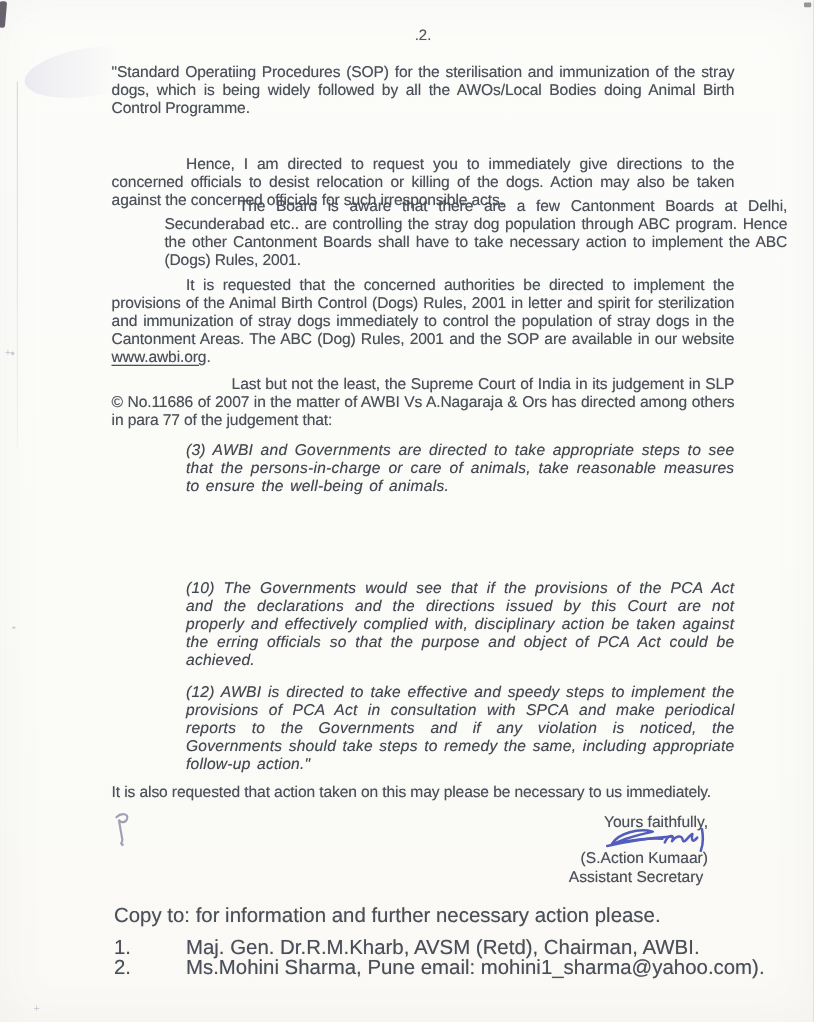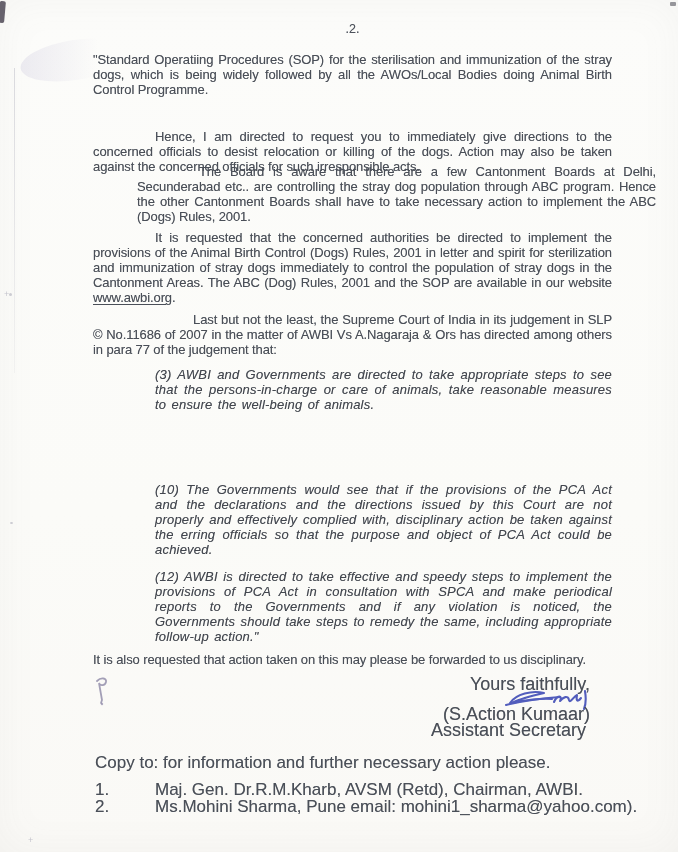--- a/index.html
+++ b/index.html
@@ -28,21 +28,21 @@
     color:#43474f;
     letter-spacing:0.2px;
     word-spacing:1.5px;
   }
   .pagenum{
     position:absolute;top:22px;left:93px;width:519px;
     text-align:center;font-size:12.5px;color:#4e535c;
     text-shadow:0 0 0.6px rgba(74,79,88,0.5);
   }
   .link{text-decoration:underline;text-underline-offset:2px;}
-  .signoff{position:absolute;text-align:right;font-size:18px;line-height:15px;
+  .signoff{position:absolute;text-align:right;font-size:13px;line-height:15px;
     text-shadow:0 0 0.6px rgba(74,79,88,0.5);}
   .copy-row{position:absolute;left:95px;font-size:17px;line-height:15px;
     text-shadow:0 0 0.6px rgba(74,79,88,0.5);}
   .copy-num{display:inline-block;width:60px;}
   
   .corner-mark{position:absolute;left:-1px;top:1px;width:6px;height:22px;
     background:#4d4855;border-radius:2px;transform:rotate(5deg);opacity:.85;}
   .top-right-speck{position:absolute;right:2px;top:2px;width:6px;height:4px;
     background:#6b6b74;border-radius:1px;opacity:.7;}
   .fold-line{position:absolute;left:14px;top:68px;width:1px;height:305px;
@@ -79,21 +79,21 @@
 
   <div class="txt body-col indent-deep" style="top:312px;">Last but not the least, the Supreme Court of India in its judgement in SLP © No.11686 of 2007 in the matter of AWBI Vs A.Nagaraja &amp; Ors has directed among others in para 77 of the judgement that:</div>
 
   <div class="txt quote" style="top:367px;">(3) AWBI and Governments are directed to take appropriate steps to see that the persons-in-charge or care of animals, take reasonable measures to ensure the well-being of animals.</div>
 
 
   <div class="txt quote" style="top:482px;">(10) The Governments would see that if the provisions of the PCA Act and the declarations and the directions issued by this Court are not properly and effectively complied with, disciplinary action be taken against the erring officials so that the purpose and object of PCA Act could be achieved.</div>
 
   <div class="txt quote" style="top:569px;">(12) AWBI is directed to take effective and speedy steps to implement the provisions of PCA Act in consultation with SPCA and make periodical reports to the Governments and if any violation is noticed, the Governments should take steps to remedy the same, including appropriate follow-up action."</div>
 
-  <div class="txt body-col" style="top:652px;text-align:left;">It is also requested that action taken on this may please be forwarded to us disciplinary.</div>
+  <div class="txt body-col" style="top:652px;text-align:left;">It is also requested that action taken on this may please be necessary to us immediately.</div>
 
   <svg style="position:absolute;left:93px;top:676px;" width="20" height="32" viewBox="0 0 20 32">
     <path d="M4 5 C8 1,14 2,13 6 C12 10,7 10,6 7 L9 24 L8 27" fill="none" stroke="#8d88a6" stroke-width="1.8" stroke-linecap="round" opacity="0.8"></path>
     <circle cx="9" cy="28" r="1.2" fill="#8d88a6" opacity="0.7"></circle>
   </svg>
 
   <div class="signoff" style="top:677px;right:88px;">Yours faithfully,</div>
 
   <svg style="position:absolute;top:687px;right:88px;" width="88" height="26" viewBox="0 0 88 26">
     <g fill="none" stroke="#4450b8" stroke-width="2.1" stroke-linecap="round" stroke-linejoin="round" opacity="0.92">

